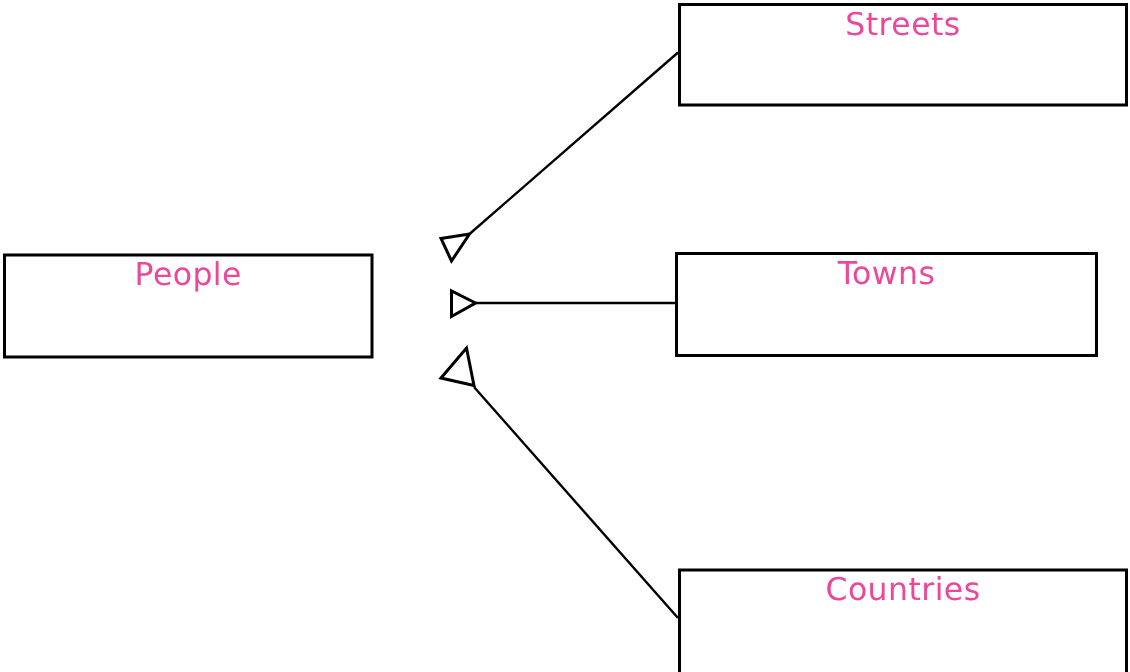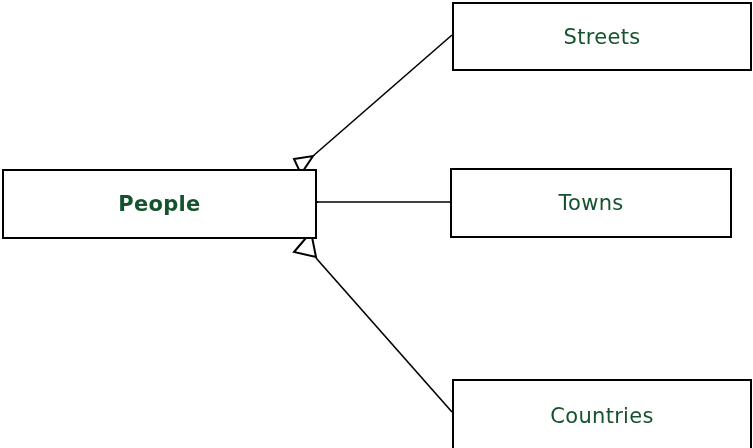--- a/index.html
+++ b/index.html
@@ -14,27 +14,27 @@
     background: #ffffff;
     overflow: hidden;
     font-family: "DejaVu Sans", "Liberation Sans", sans-serif;
   }
   .node {
     position: absolute;
     box-sizing: border-box;
     border: 2px solid #000000;
     background: #ffffff;
     display: flex;
-    align-items: center;
+    align-items: flex-start;
     justify-content: center;
     font-size: 21px;
-    color: #14532d;
+    color: #ec4899;
     letter-spacing: 0.3px;
   }
-  .node-people    { left: 2px;   top: 169px; width: 315px; height: 70px; font-weight: bold; }
+  .node-people    { left: 2px;   top: 169px; width: 247px; height: 70px; }
   .node-streets   { left: 452px; top: 2px;   width: 300px; height: 69px; }
   .node-towns     { left: 450px; top: 168px; width: 282px; height: 70px; }
   .node-countries { left: 452px; top: 379px; width: 300px; height: 73px; }
   .edges-layer {
     position: absolute;
     left: 0;
     top: 0;
     width: 753px;
     height: 448px;
     pointer-events: none;

